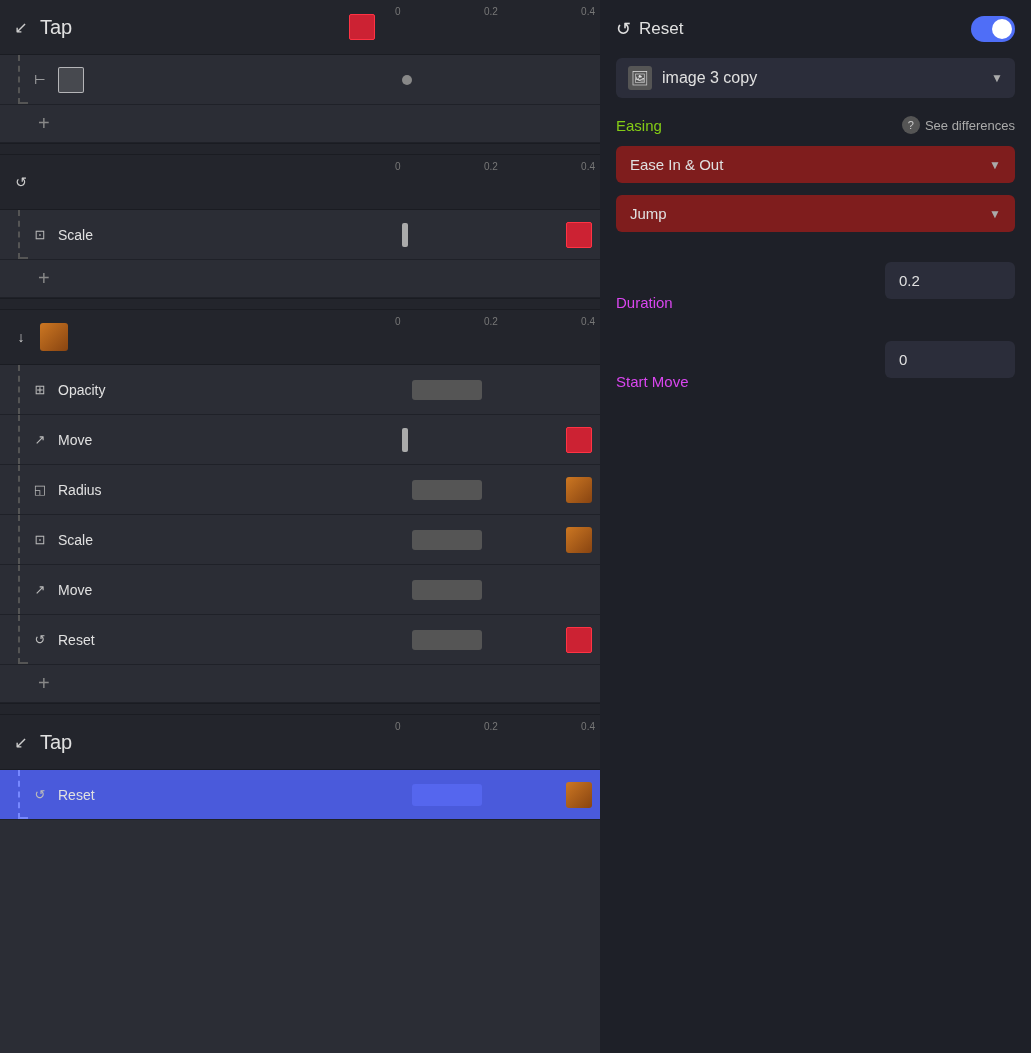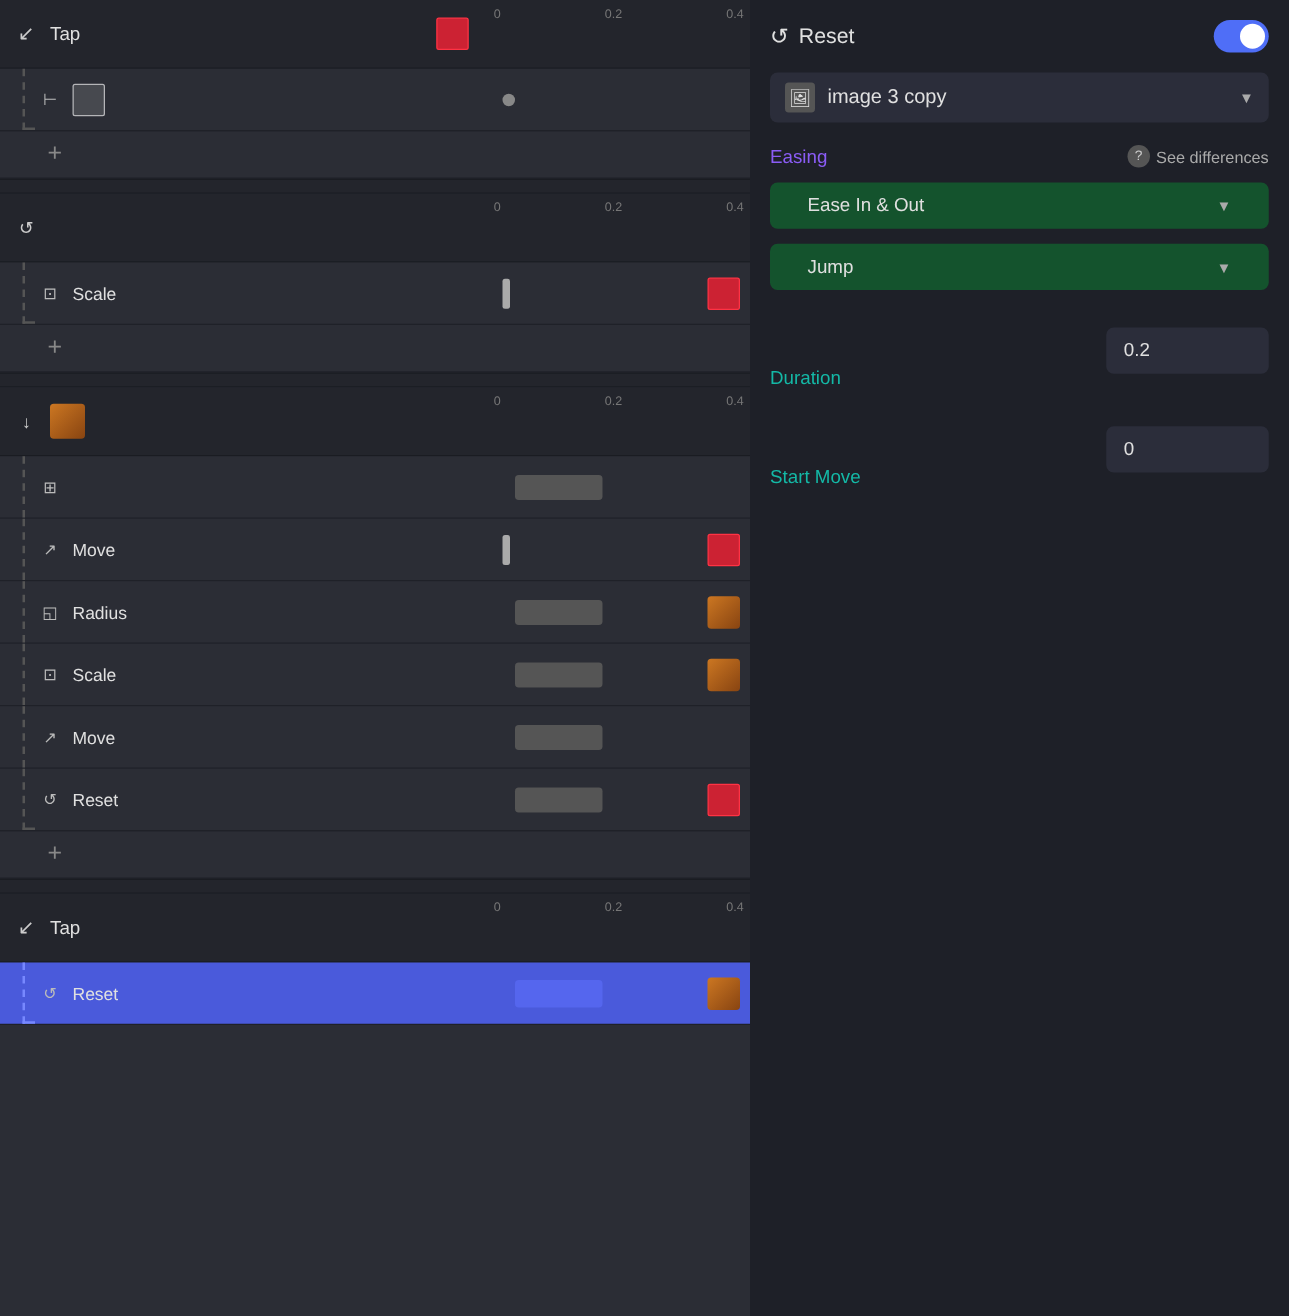--- a/index.html
+++ b/index.html
@@ -34,21 +34,21 @@
     }
     .group-header .group-icon {
       width: 22px;
       height: 22px;
       margin-right: 8px;
       color: #ccc;
       font-size: 16px;
       display: flex; align-items: center; justify-content: center;
     }
     .group-header .group-label {
-      font-size: 15px;
+      font-size: 20px;
       font-weight: 500;
       color: #e0e0e0;
       flex: 1;
     }
 
     .child-row {
       display: flex;
       align-items: center;
       height: 50px;
       background: #2b2d35;
@@ -207,21 +207,21 @@
     }
 
     .easing-row {
       display: flex;
       align-items: center;
       justify-content: space-between;
       margin-top: 6px;
     }
     .easing-label {
       font-size: 15px;
-      color: #8b5cf6;
+      color: #84cc16;
     }
     .see-diff {
       display: flex;
       align-items: center;
       gap: 5px;
       color: #aaa;
       font-size: 13px;
       cursor: pointer;
     }
     .see-diff .question-icon {
@@ -232,38 +232,38 @@
       display: flex;
       align-items: center;
       justify-content: center;
       font-size: 11px;
       color: #ccc;
     }
 
     .select-dropdown {
       display: flex;
       align-items: center;
-      background: #14532d;
+      background: #7f1d1d;
       border-radius: 6px;
-      padding: 10px 30px;
+      padding: 10px 14px;
       cursor: pointer;
       justify-content: space-between;
       font-size: 15px;
       color: #e0e0e0;
     }
 
     .prop-row {
       display: flex;
       align-items: center;
       justify-content: space-between;
       margin-top: 6px;
     }
     .prop-label {
       font-size: 15px;
-      color: #14b8a6;
+      color: #d946ef;
       margin-top: 44px;
     }
     .prop-input {
       background: #2b2d3a;
       border: none;
       border-radius: 6px;
       padding: 10px 14px;
       color: #e0e0e0;
       font-size: 15px;
       width: 130px;
@@ -372,20 +372,21 @@
           <span>0</span>
           <span>0.2</span>
           <span>0.4</span>
         </div>
       </div>
     </div>
 
     <div class="child-row" style="padding-left:30px;">
       <div class="dashed-left"></div>
       <span class="row-icon" style="font-size:13px;">⊞</span>
+      <span class="row-label">Opacity</span>
       <div style="position:absolute;right:0;top:0;width:210px;height:100%;display:flex;align-items:center;">
         <div style="position:absolute;left:22px;height:20px;width:70px;background:#555;border-radius:3px;"></div>
       </div>
     </div>
 
     <div class="child-row" style="padding-left:30px;">
       <div class="dashed-left"></div>
       <span class="row-icon" style="font-size:13px;">↗</span>
       <span class="row-label">Move</span>
       <div class="thumb-red"></div>

